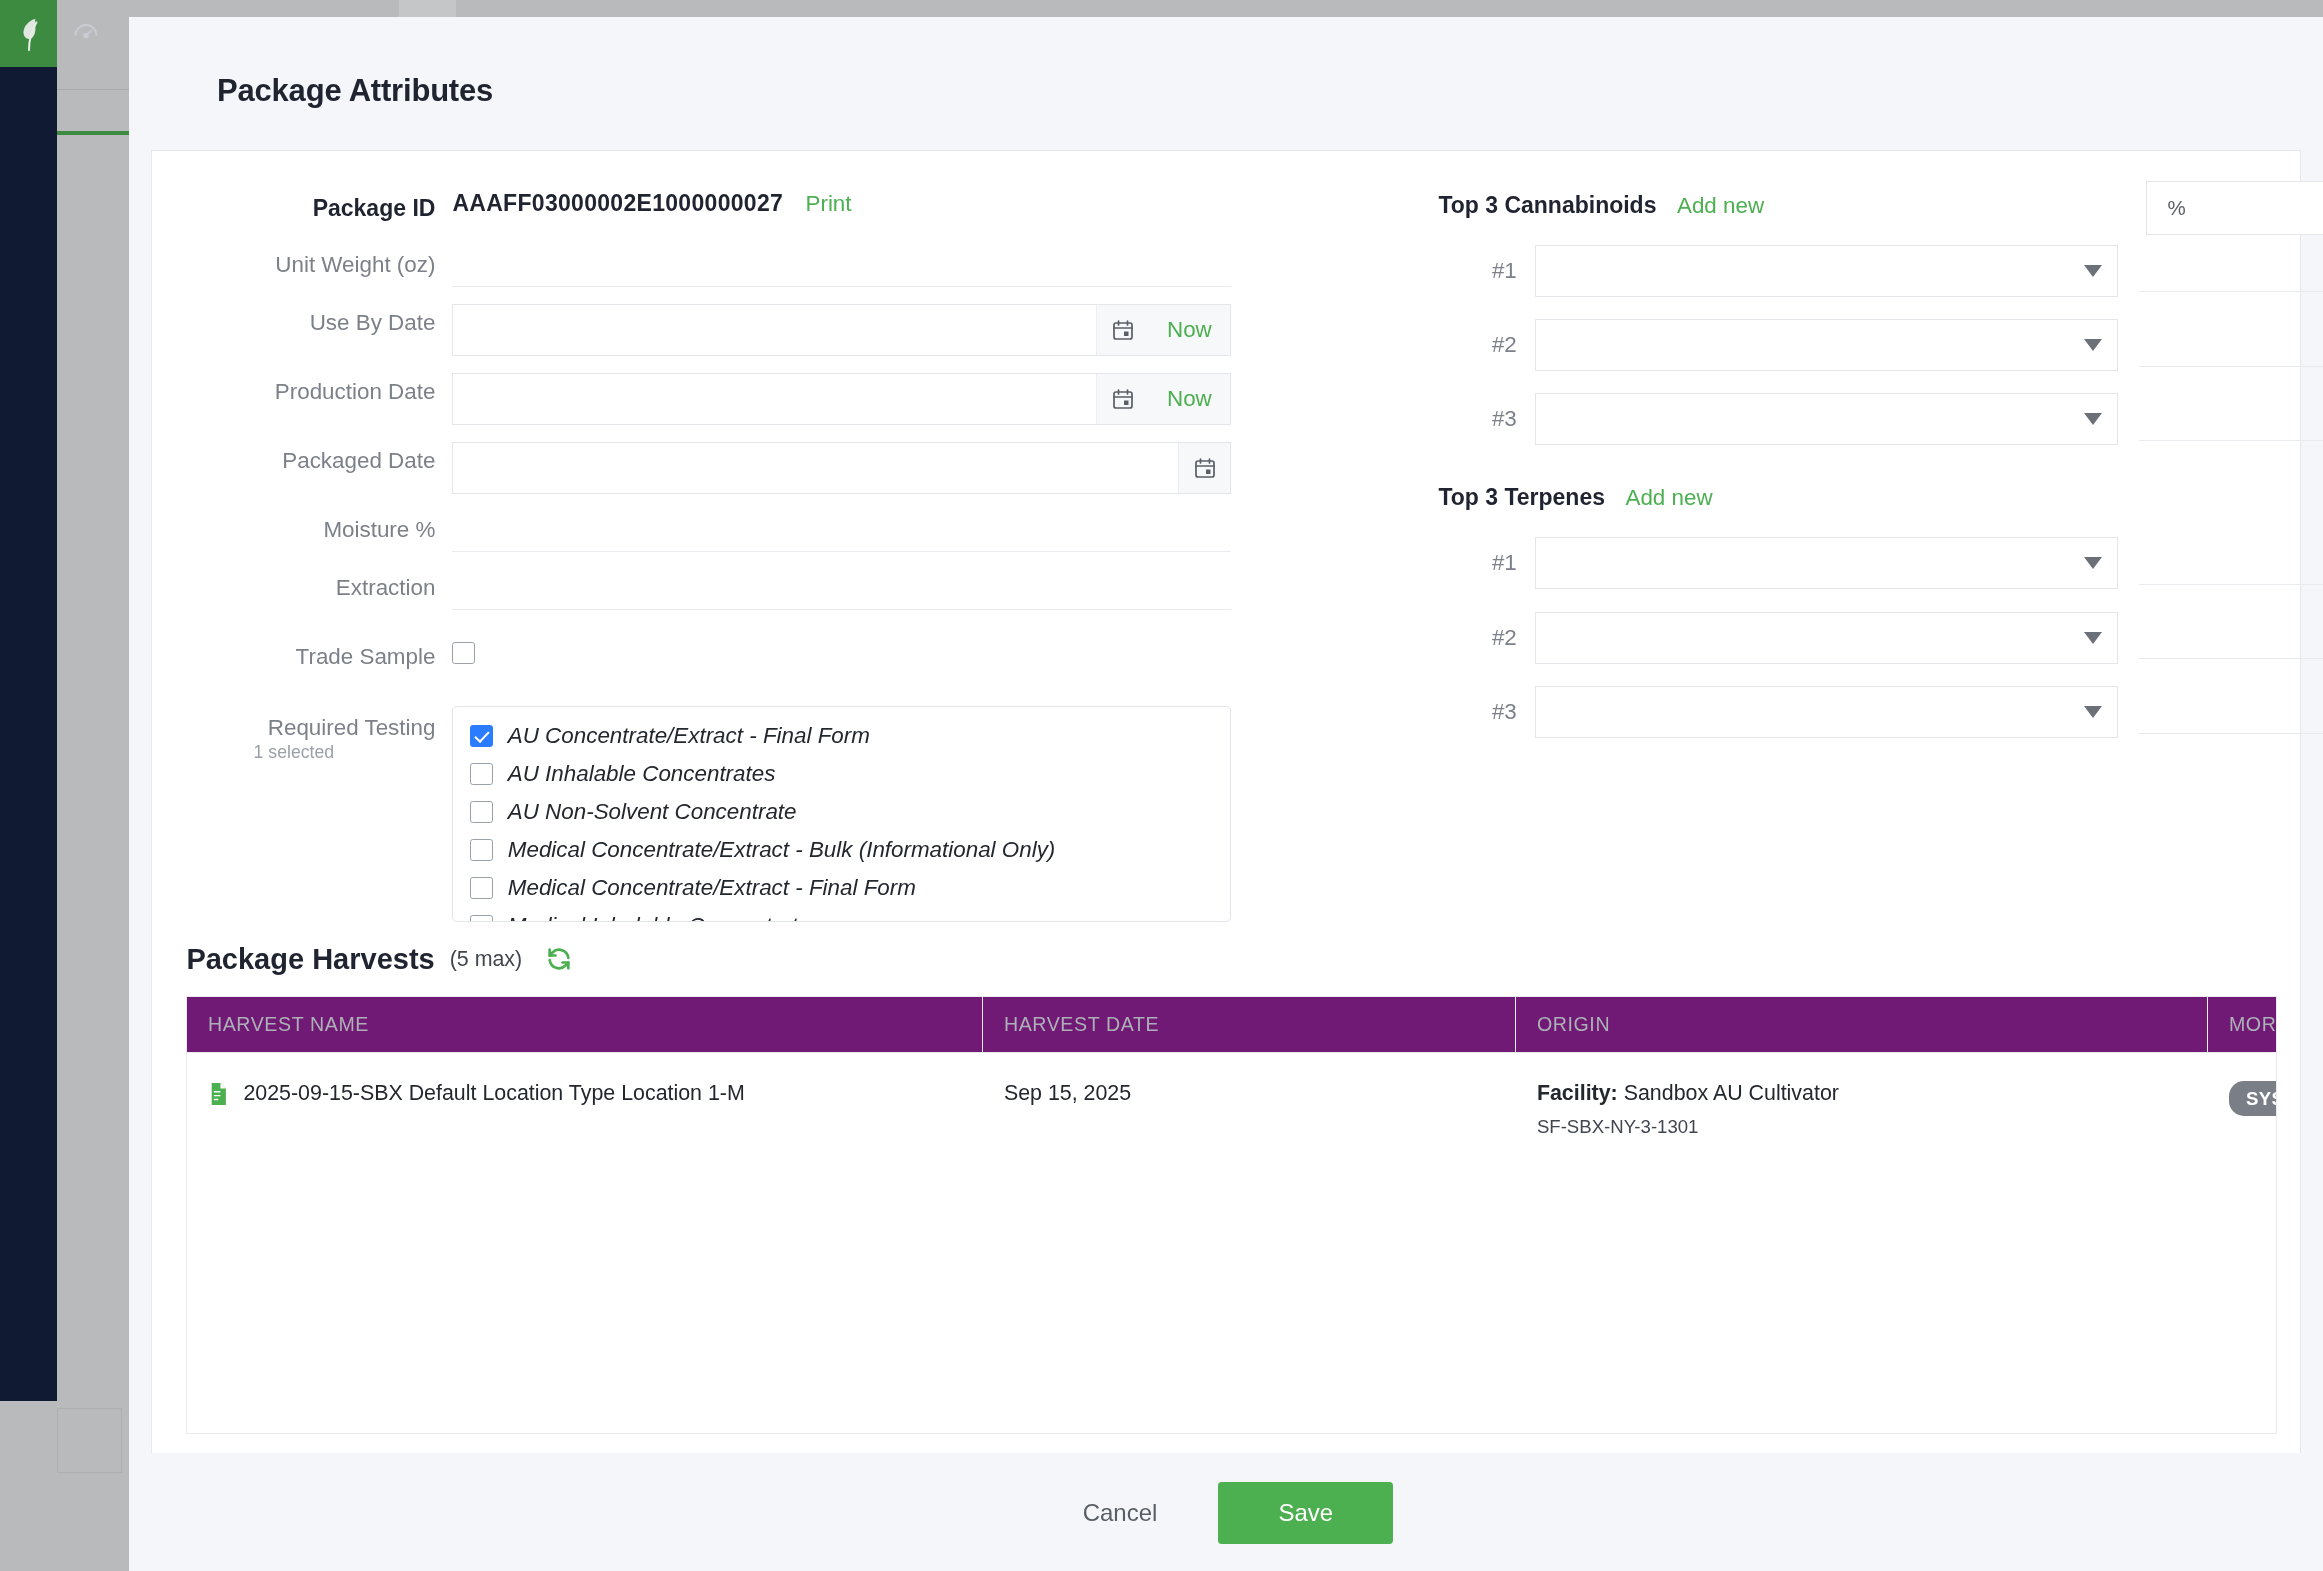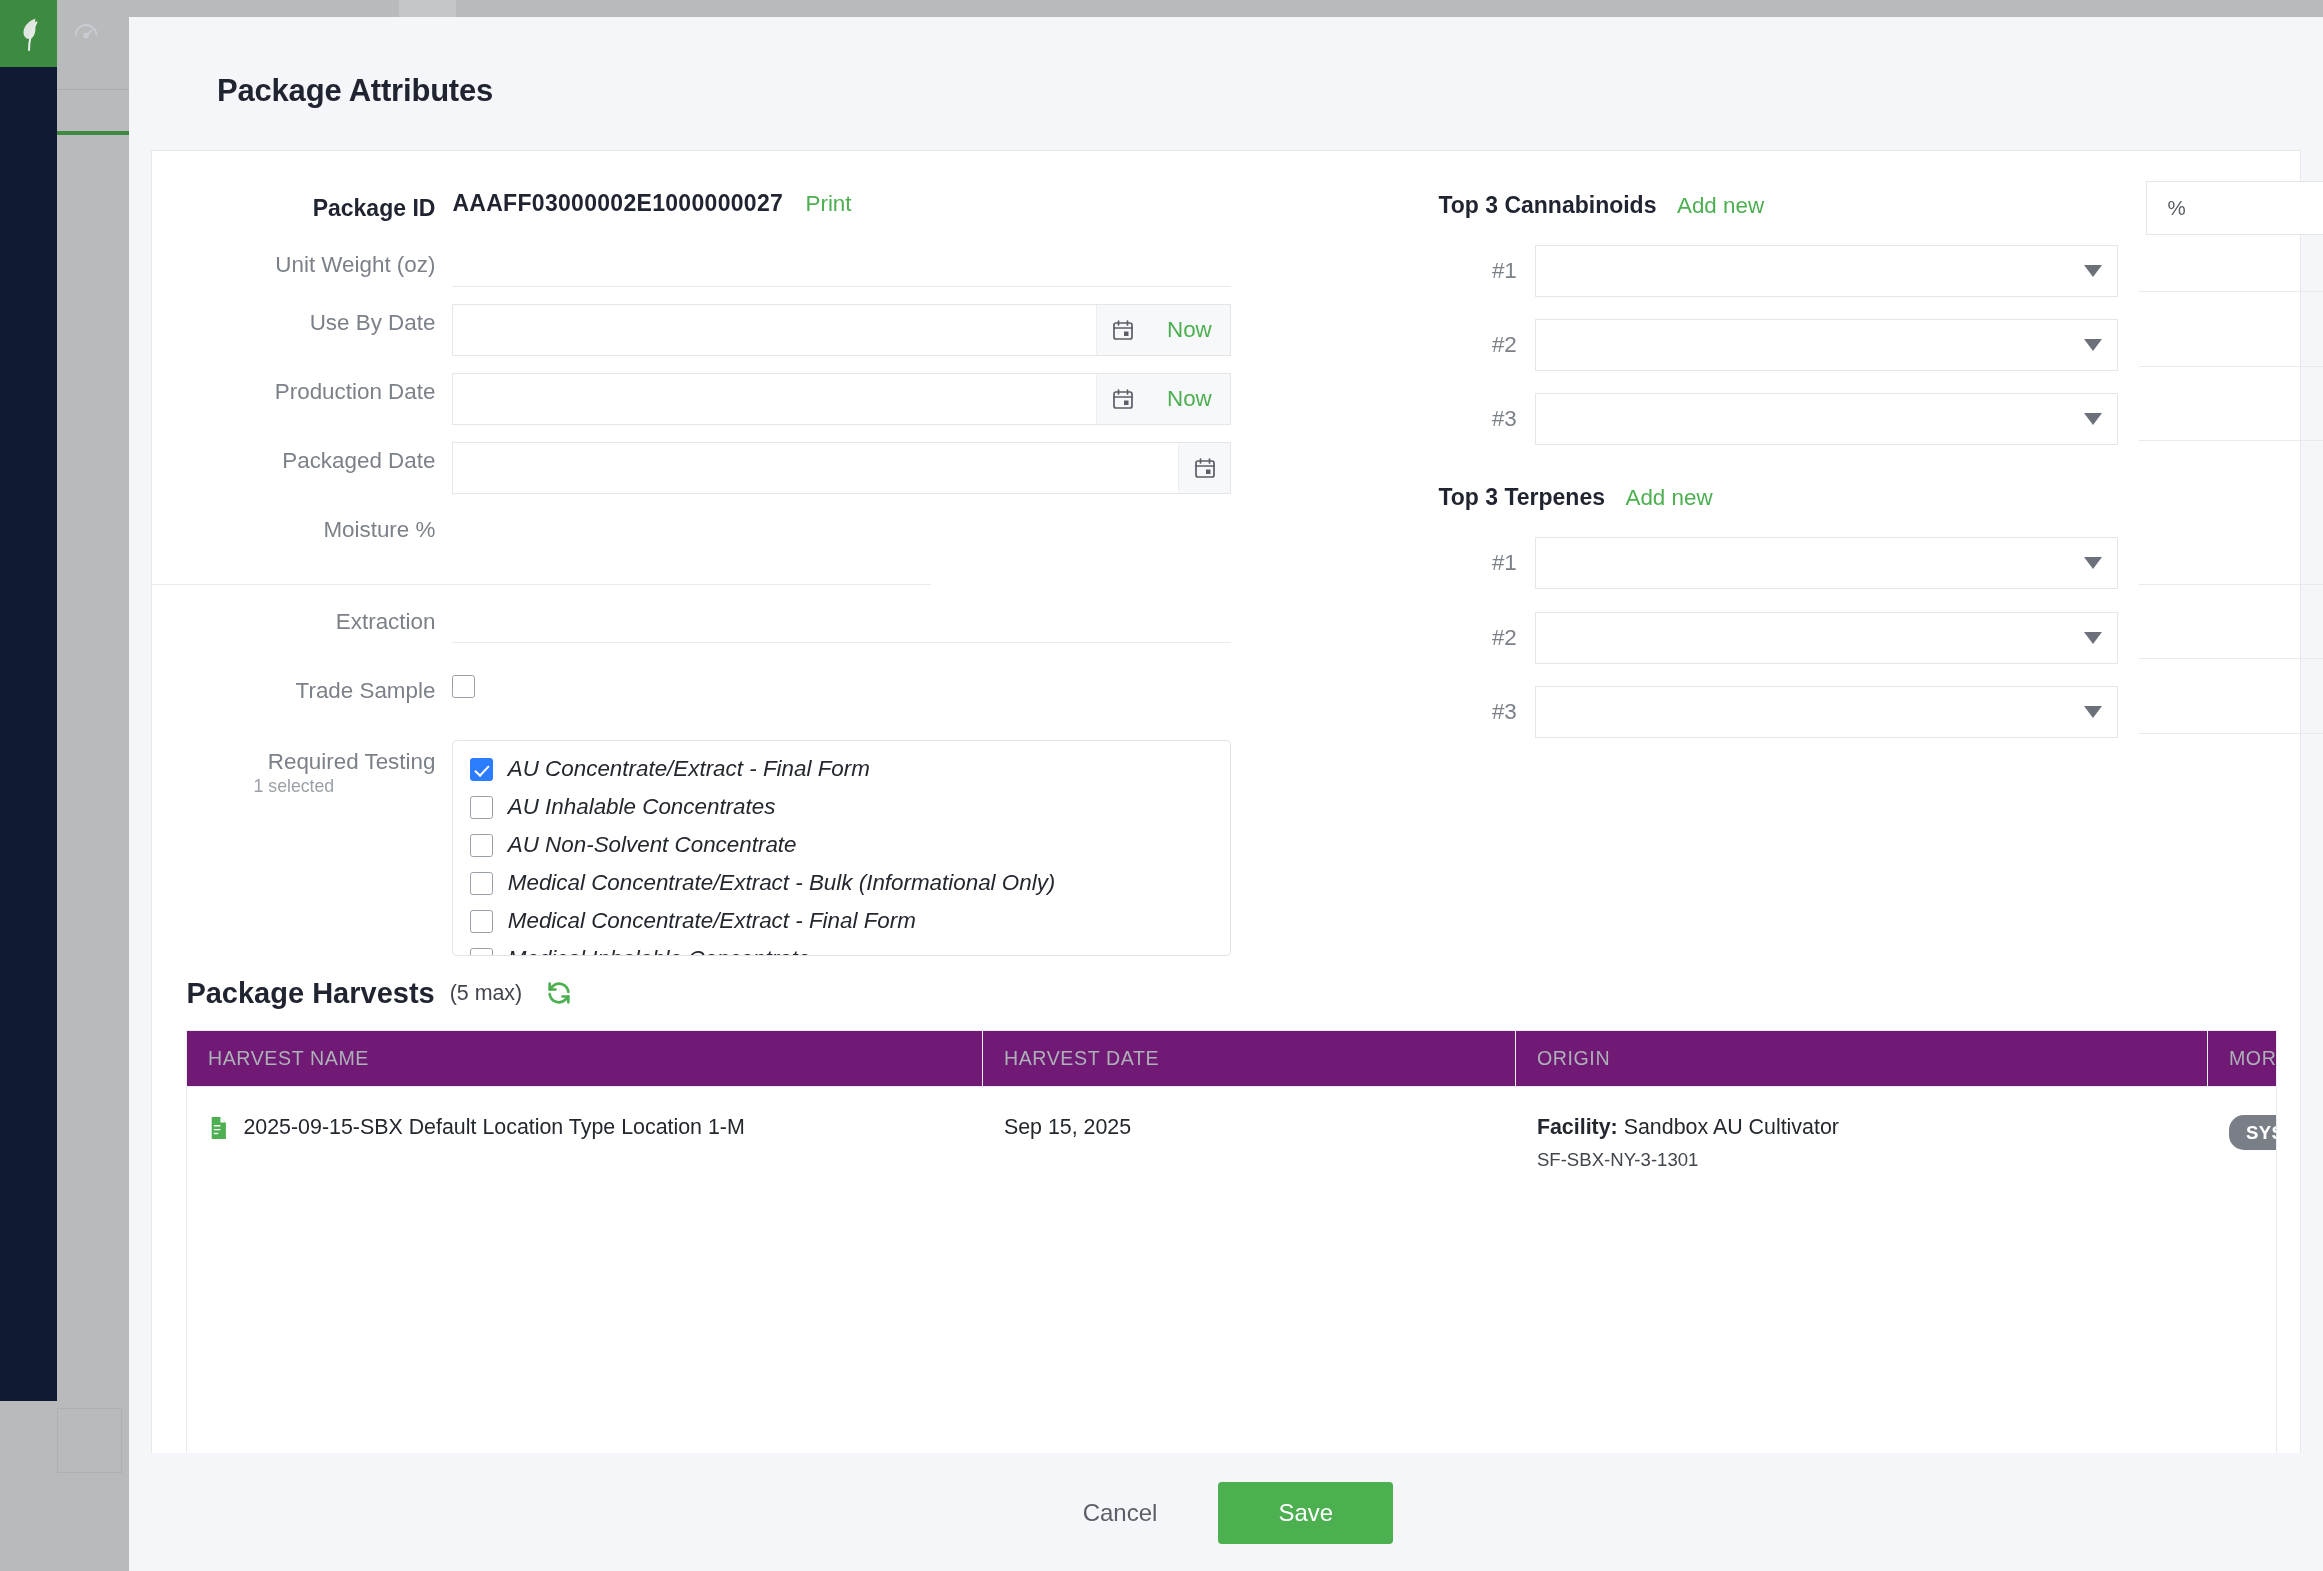--- a/index.html
+++ b/index.html
@@ -396,21 +396,21 @@
               <div class="cal-btn">
                 <svg width="24" height="24" viewBox="0 0 24 24" fill="none" stroke="#5a5f67" stroke-width="1.7">
                   <rect x="3" y="5" width="18" height="16" rx="2"></rect>
                   <path d="M3 10h18M7.5 3v4M16.5 3v4" stroke-linecap="round"></path>
                   <rect x="13" y="13.5" width="4.5" height="4.5" fill="#5a5f67" stroke="none"></rect>
                 </svg>
               </div>
             </div>
           </div>
 
-          <div class="frow" style="margin-bottom:17px;flex-direction:column;">
+          <div class="frow" style="margin-bottom:17px;">
             <div class="flabel">Moisture %</div>
             <input class="underline-input" value="" style="">
           </div>
 
 
           <div class="frow" style="margin-bottom:32px;">
             <div class="flabel">Extraction</div>
             <input class="underline-input" value="" style="">
           </div>
 

